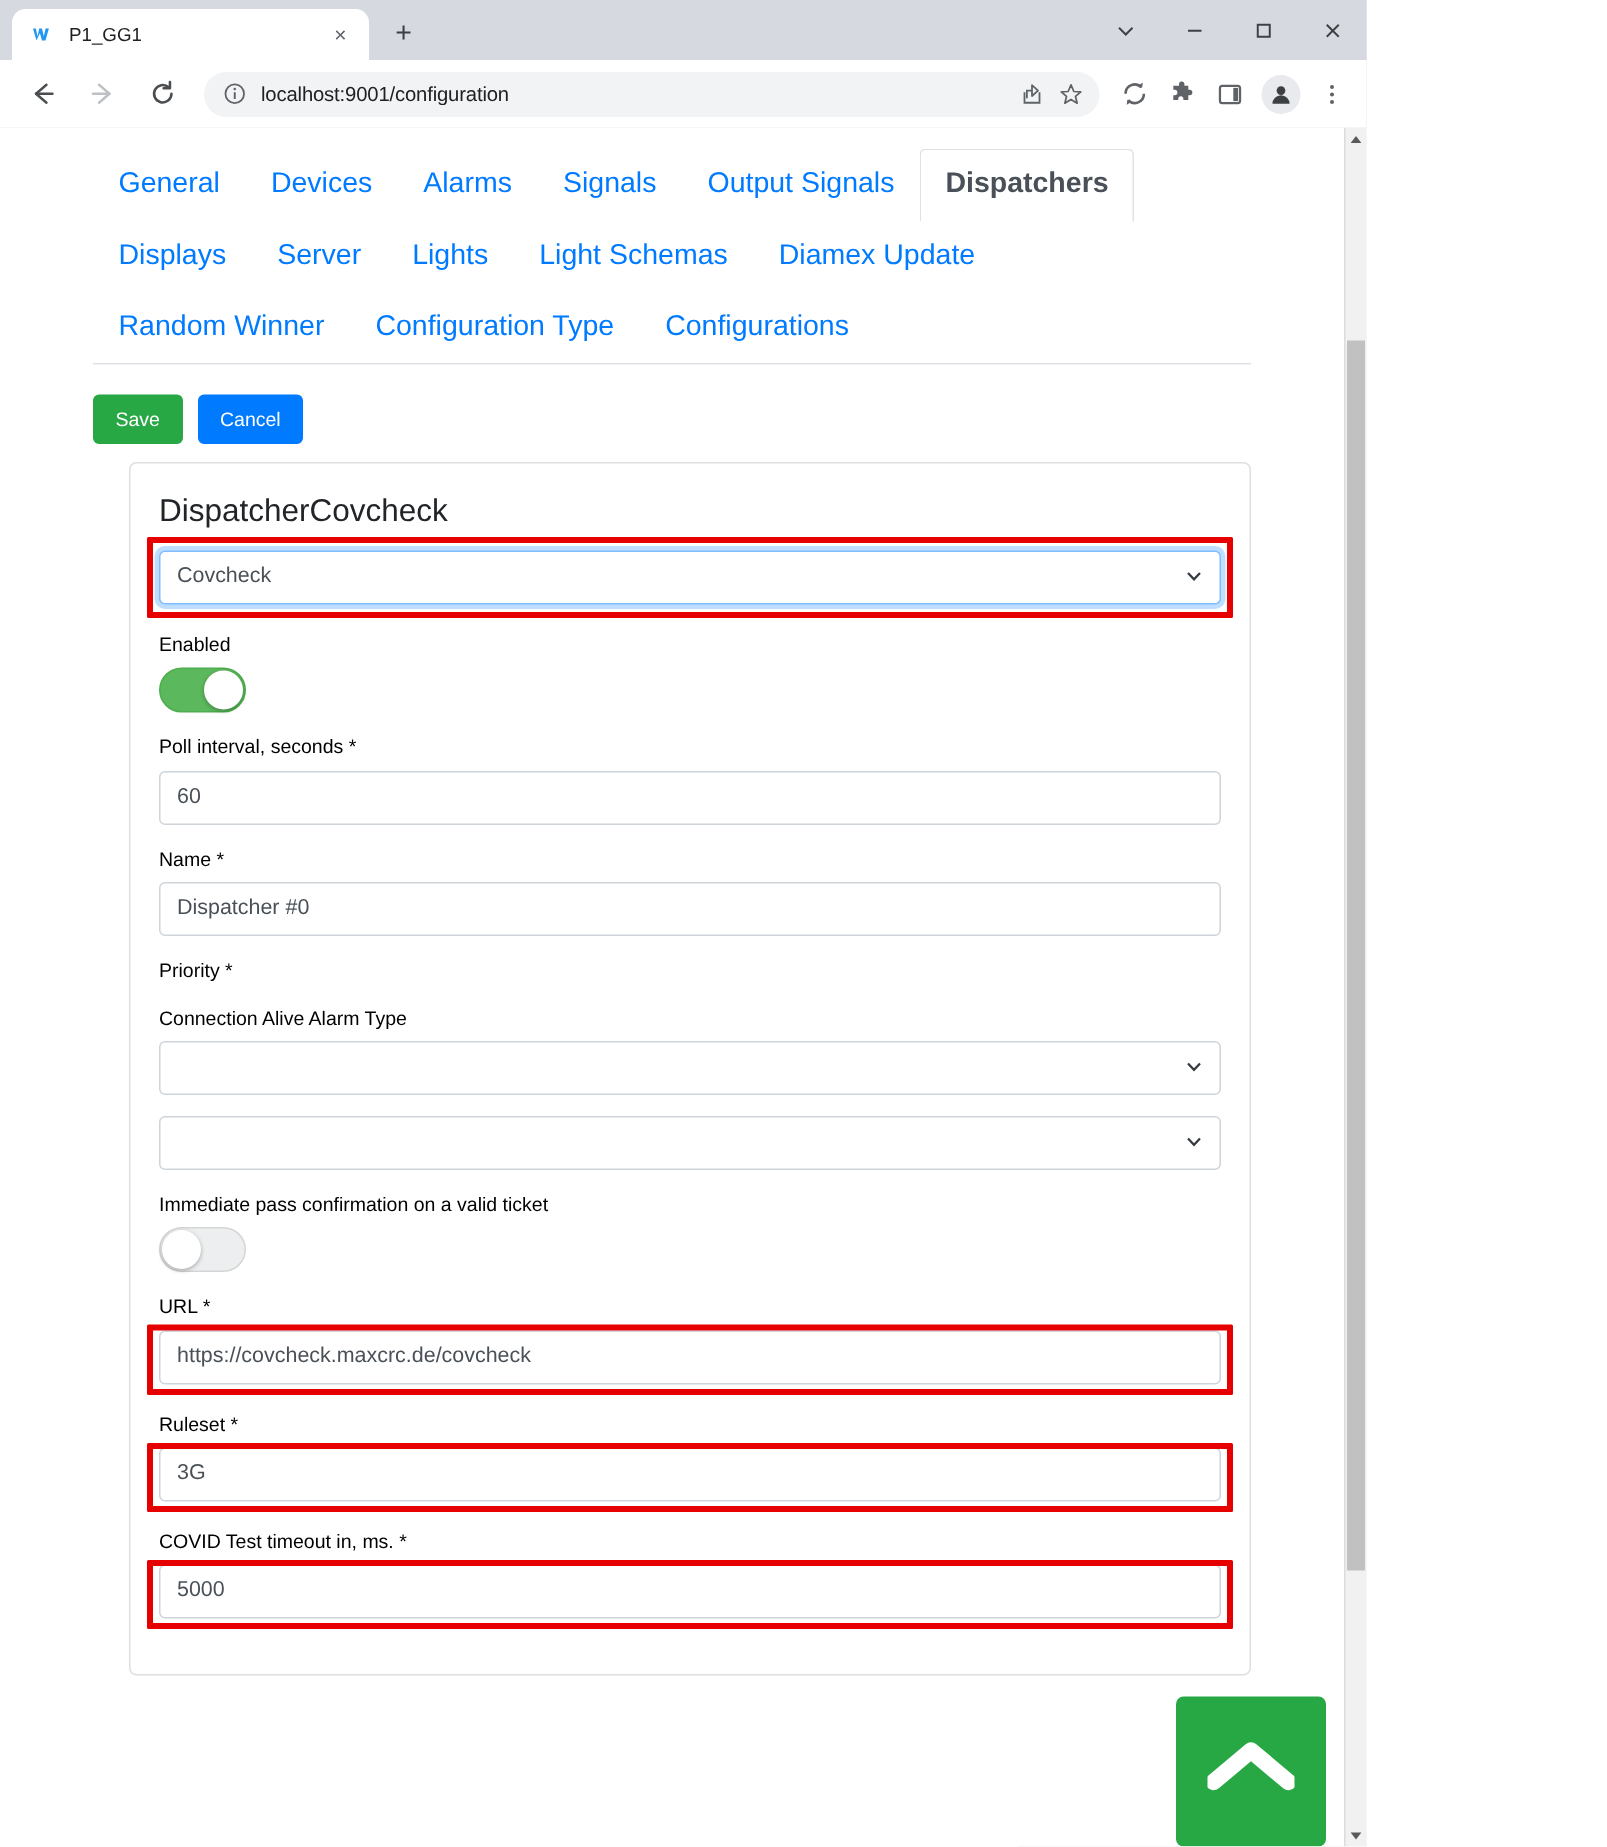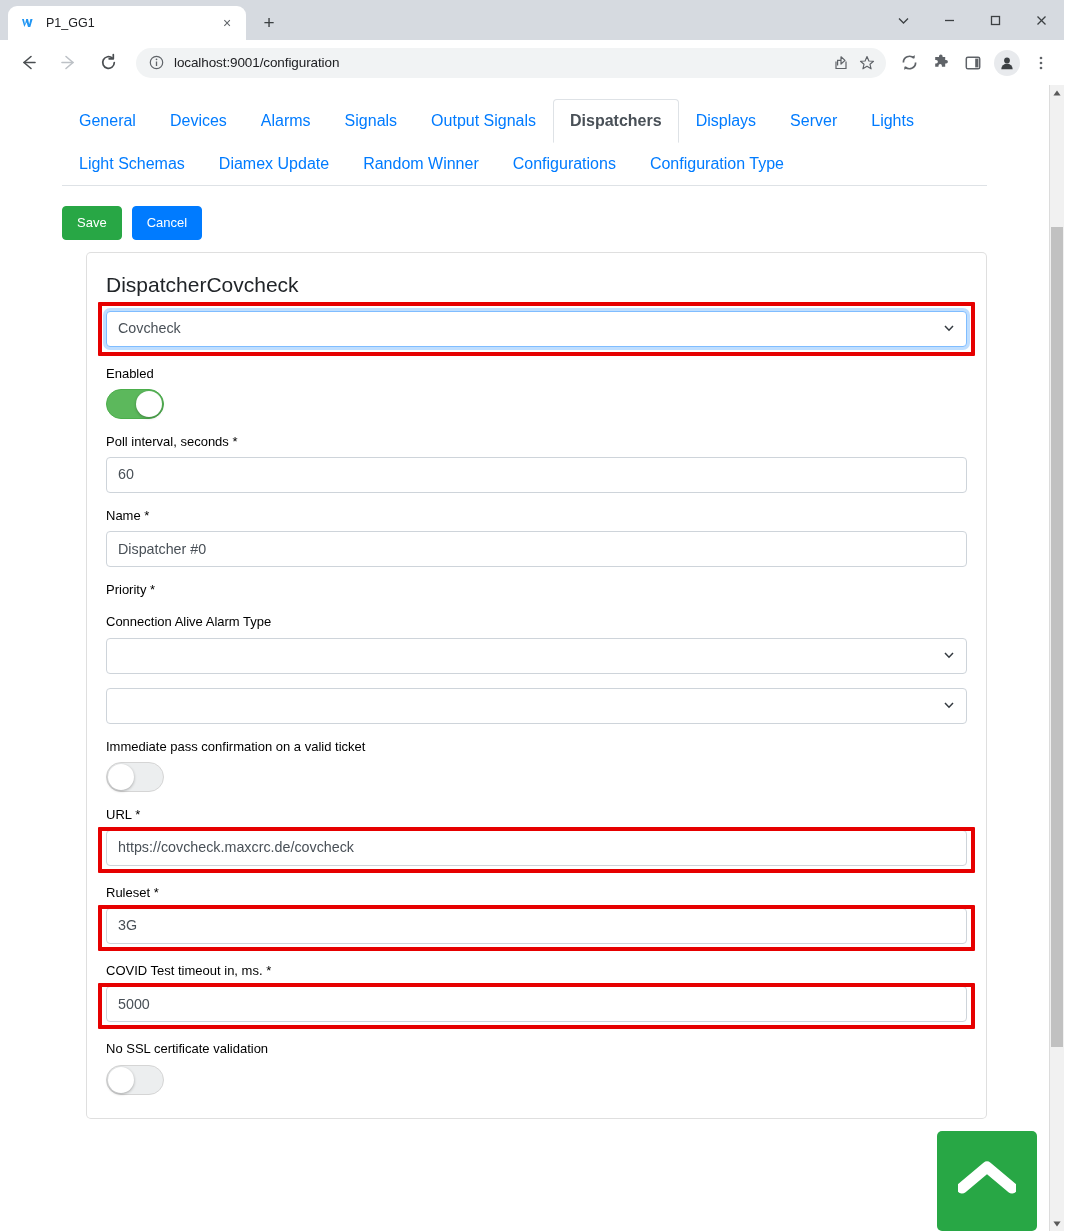--- a/index.html
+++ b/index.html
@@ -6,21 +6,21 @@
   html, body {
     margin: 0; padding: 0;
     width: 1071px; height: 1231px;
     overflow: hidden;
     font-family: "Liberation Sans", sans-serif;
     background: #ffffff;
   }
 
   
   .browser-window {
-    width: 1064px; height: 1231px;
+    width: 911px; height: 1231px;
     background: #d6dae0;
     display: flex; flex-direction: column;
     position: relative;
   }
   .titlebar {
     height: 40px;
     display: flex; align-items: flex-end;
     background: #d6dae0;
     padding-left: 8px;
     position: relative;
@@ -173,21 +173,21 @@
 
   
   .navtabs {
     padding-top: 14px;
     border-bottom: 1px solid #dee2e6;
     display: flex; flex-wrap: wrap;
     margin-bottom: 0;
   }
   .navtab {
     padding: 9px 16px;
-    font-size: 16px;
+    font-size: 19px;
     color: #007bff;
     line-height: 1.5;
     border: 1px solid transparent;
     border-radius: 4px 4px 0 0;
     margin-bottom: -1px;
     white-space: nowrap;
   }
   .navtab.active {
     color: #495057;
     font-weight: bold;
@@ -419,22 +419,22 @@
         <div class="navtab">Alarms</div>
         <div class="navtab">Signals</div>
         <div class="navtab">Output Signals</div>
         <div class="navtab active">Dispatchers</div>
         <div class="navtab">Displays</div>
         <div class="navtab">Server</div>
         <div class="navtab">Lights</div>
         <div class="navtab">Light Schemas</div>
         <div class="navtab">Diamex Update</div>
         <div class="navtab">Random Winner</div>
+        <div class="navtab">Configuration Type</div>
         <div class="navtab">Configurations</div>
-        <div class="navtab">Configuration Type</div>
       </div>
 
       <div class="btnrow">
         <div class="btn btn-save">Save</div>
         <div class="btn btn-cancel">Cancel</div>
       </div>
 
       <div class="card">
         <div class="card-title">DispatcherCovcheck</div>
 
@@ -512,26 +512,20 @@
           <div class="finput">3G</div>
           <div class="annot" style="left:-8px;right:-8px;top:21px;bottom:-7px;"></div>
         </div>
 
         <div class="fieldgroup" style="margin-bottom:18px;">
           <span class="flabel">COVID Test timeout in, ms. *</span>
           <div class="finput">5000</div>
           <div class="annot" style="left:-8px;right:-8px;top:21px;bottom:-7px;"></div>
         </div>
 
-        <div class="fieldgroup" style="margin-bottom:4px;">
-          <span class="flabel">No SSL certificate validation</span>
-          <span class="toggle">
-              <span class="knob"></span>
-            </span>
-        </div>
       </div>
 
     </div>
 
     <div class="scrollbar">
       <div class="sb-arrow">
         <svg width="8" height="6" viewBox="0 0 8 6">
             <path d="M4 0.6 L7.6 5.4 L0.4 5.4 Z" fill="#5a5a5a"></path>
           </svg>
       </div>

